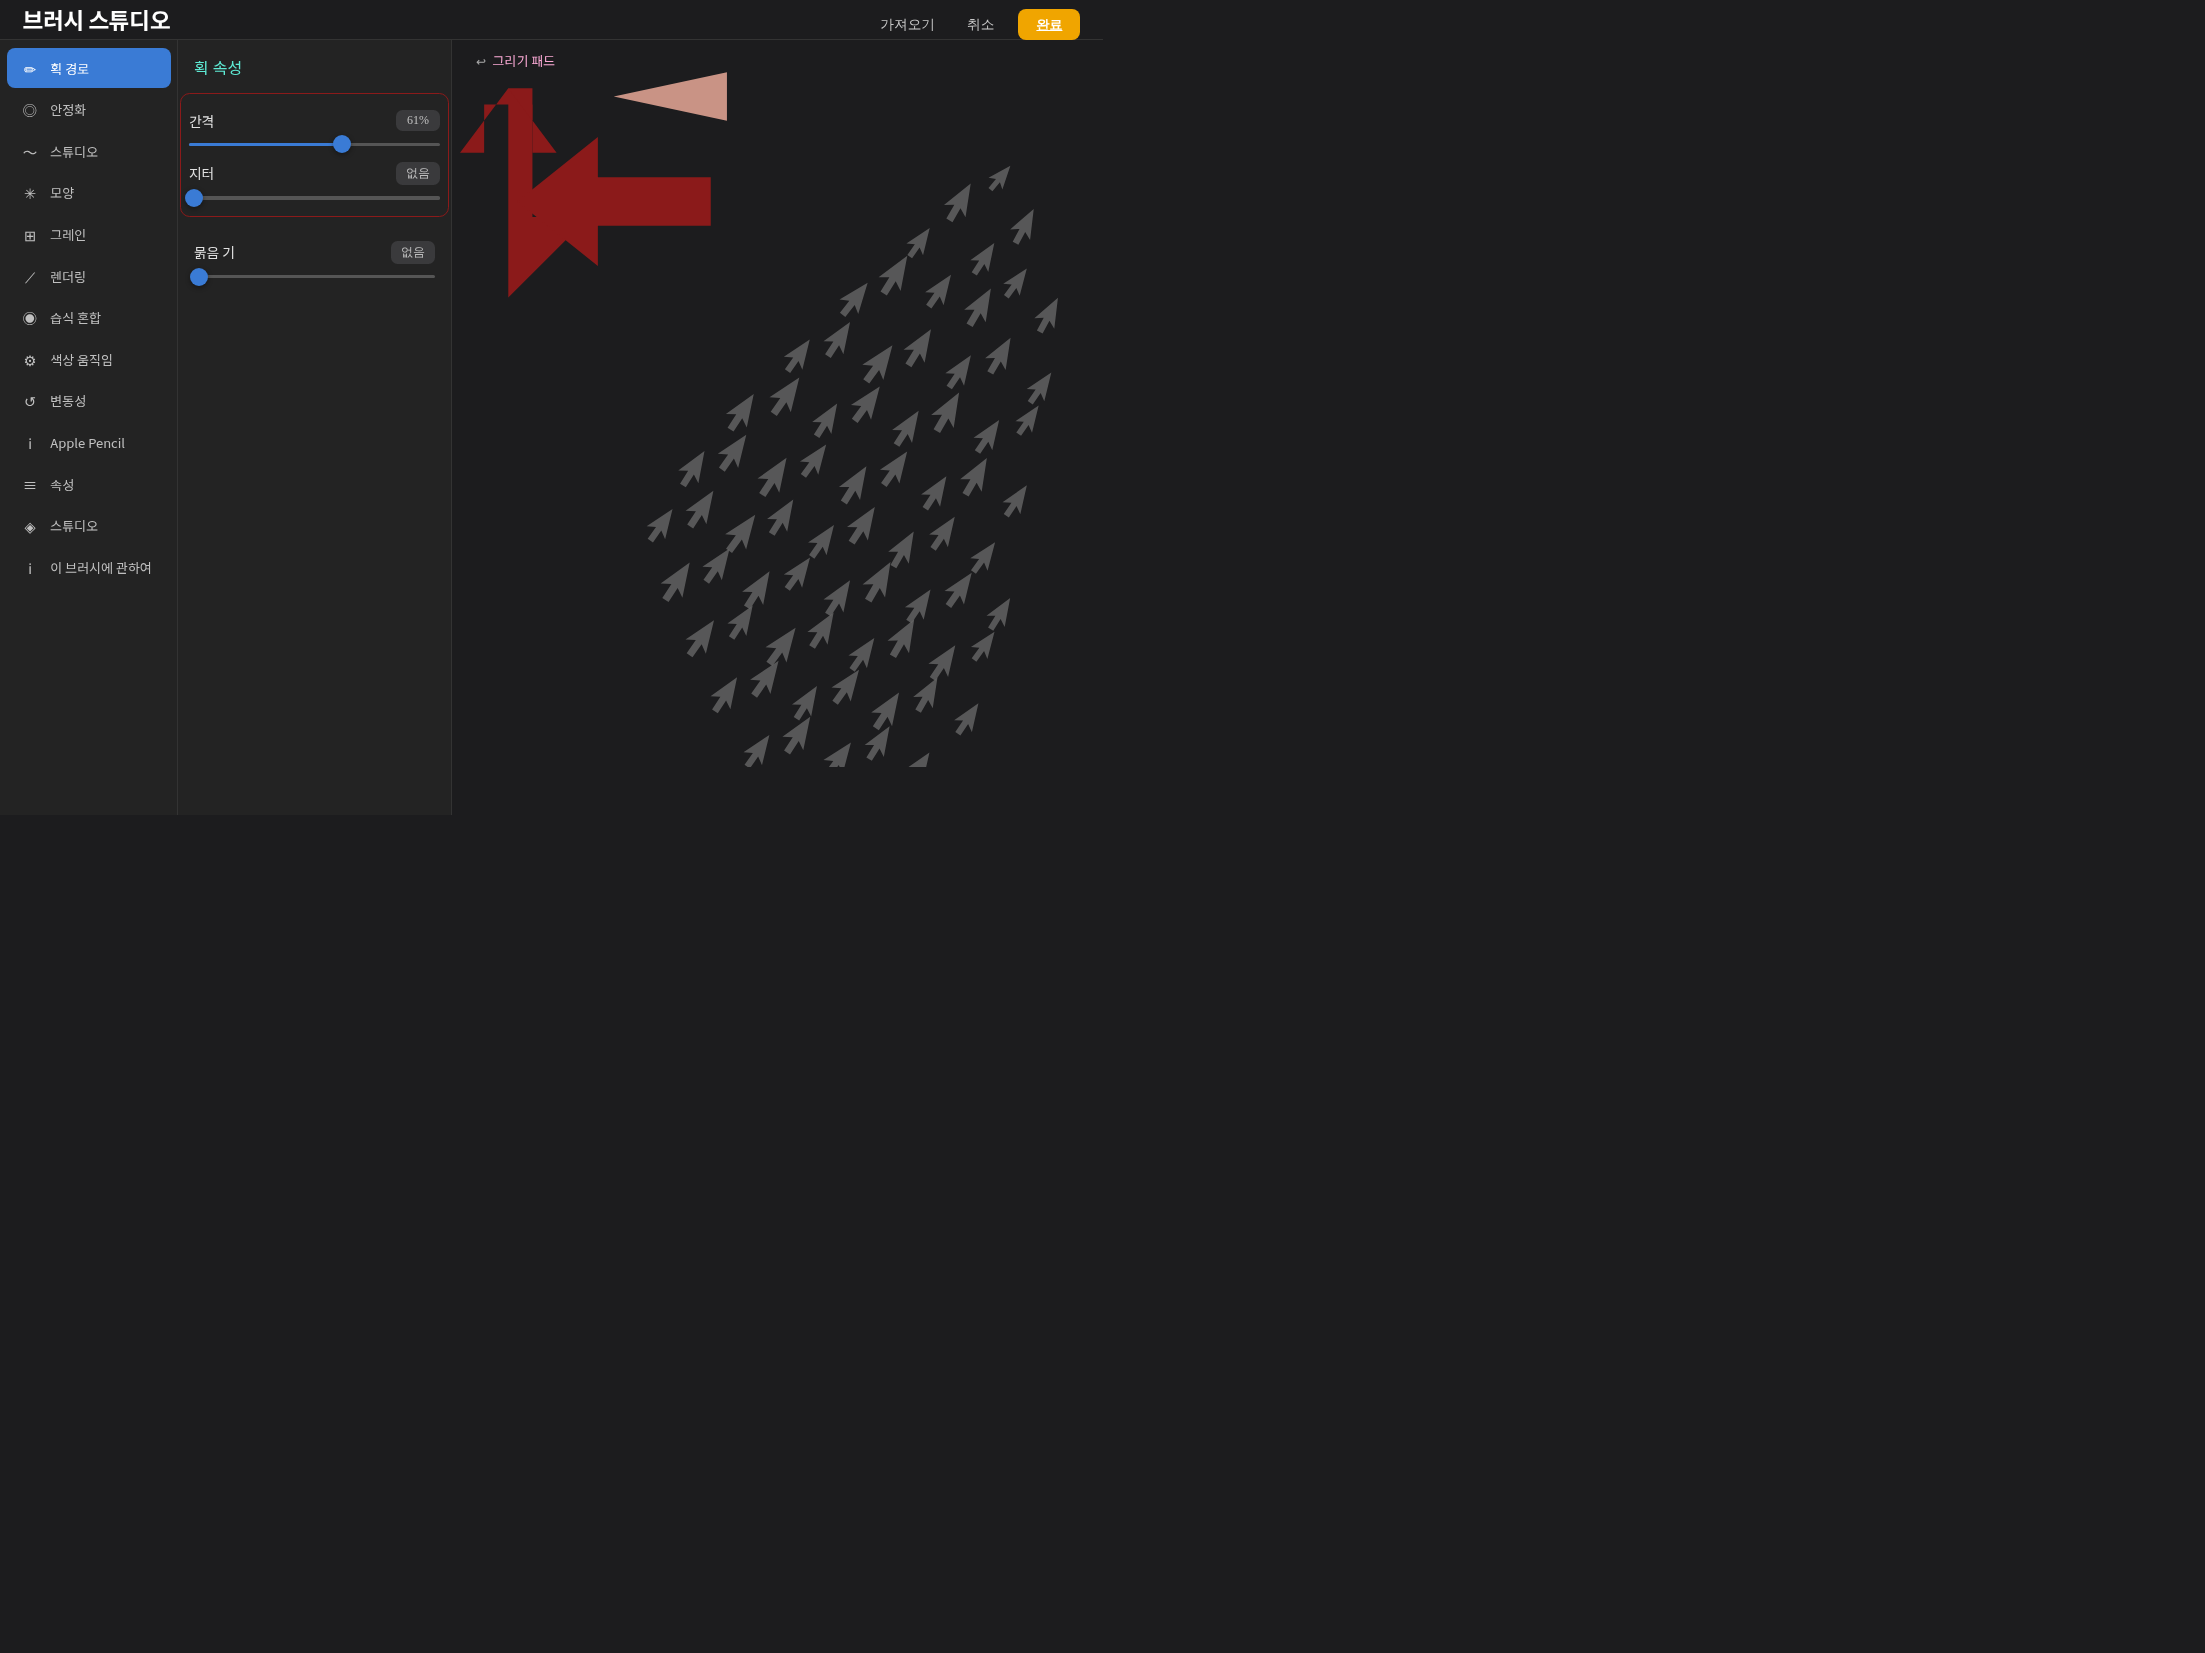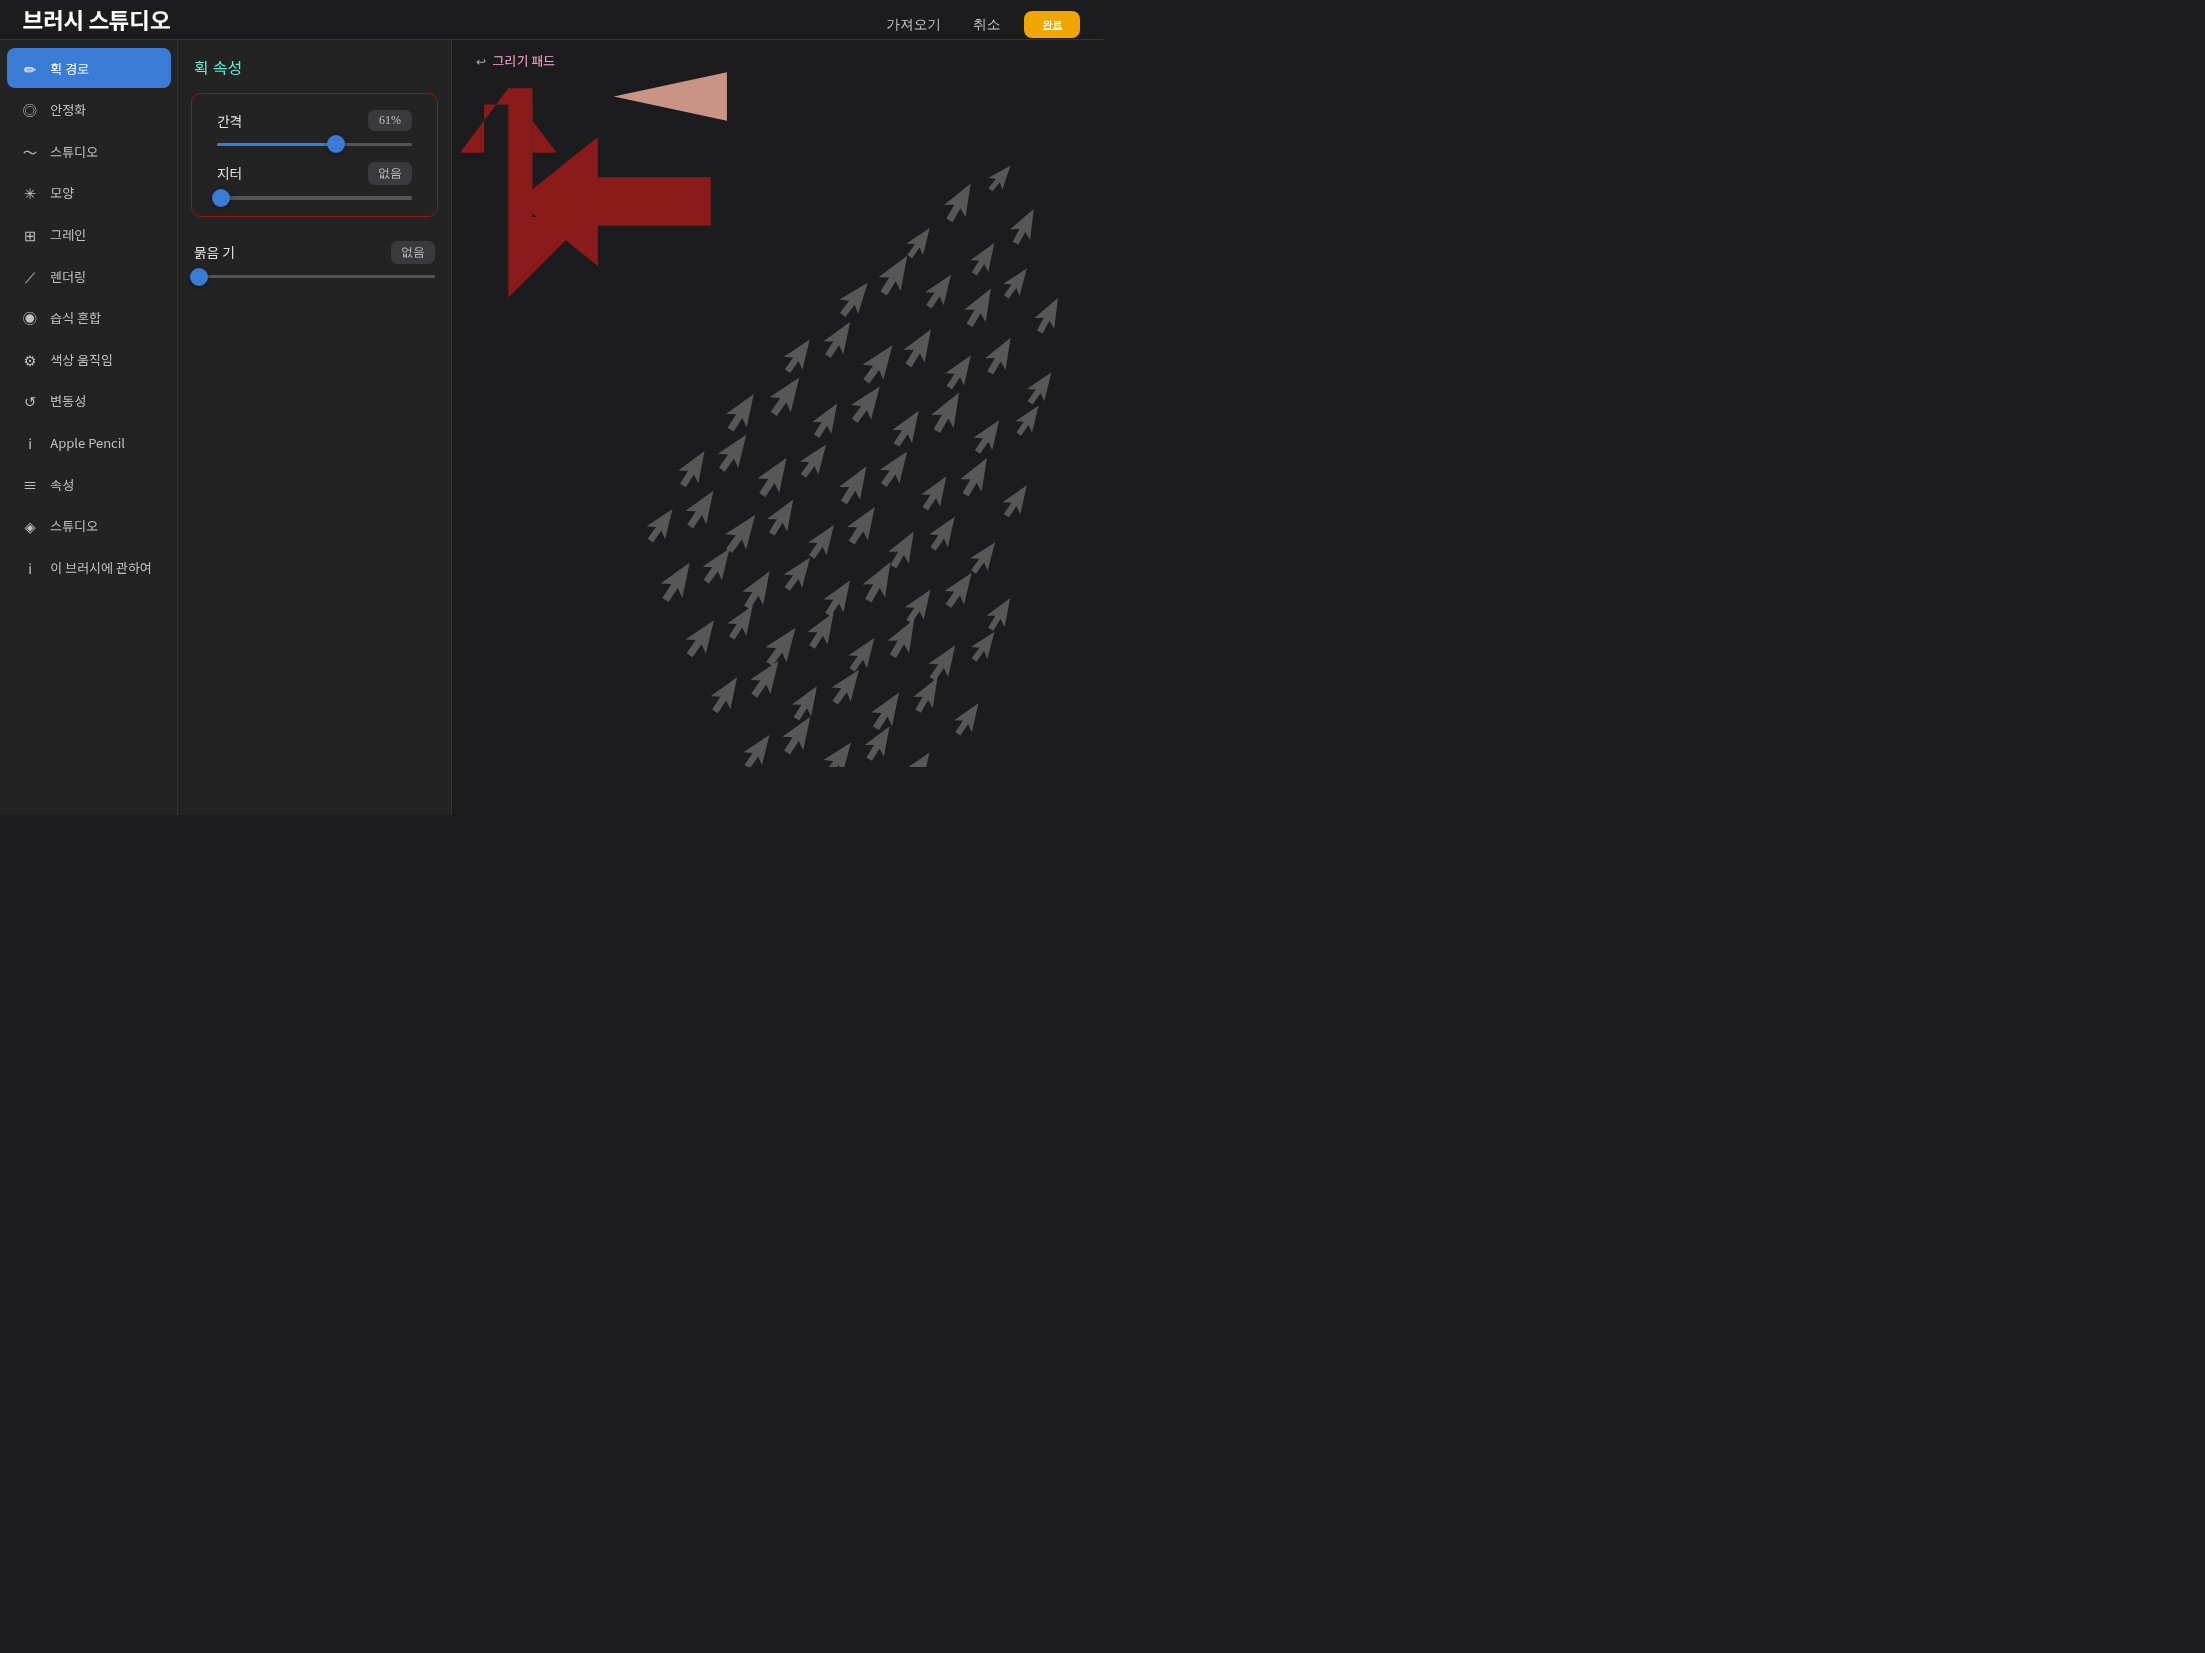--- a/index.html
+++ b/index.html
@@ -40,21 +40,21 @@
       border: none;
       color: #c8c8c8;
       font-size: 13.7px;
       cursor: pointer;
       padding: 4.8px 8px;
     }
     .header-btn-done {
       background: #f0a500;
       border: none;
       color: #fff;
-      font-size: 10px;
+      font-size: 13px;
       font-weight: 600;
       cursor: pointer;
       padding: 6.5px 18px;
       border-radius: 8px;
       text-decoration: underline;
     }
 
     
     .main-layout {
       display: flex;
@@ -108,22 +108,22 @@
       font-size: 16px;
       color: #5eead4;
       padding: 14.5px 16px 6.5px 16px;
       letter-spacing: 0.2px;
     }
 
     
     .highlight-box {
       border: 1.6px solid #8b1a1a;
       border-radius: 9.7px;
-      margin: 8px 13px;
-      padding: 8px 25px;
+      margin: 8px 2px;
+      padding: 8px 8px;
       background: #232323;
     }
 
     .control-row {
       display: flex;
       align-items: center;
       justify-content: space-between;
       padding: 8px 0;
     }
     .control-label {

